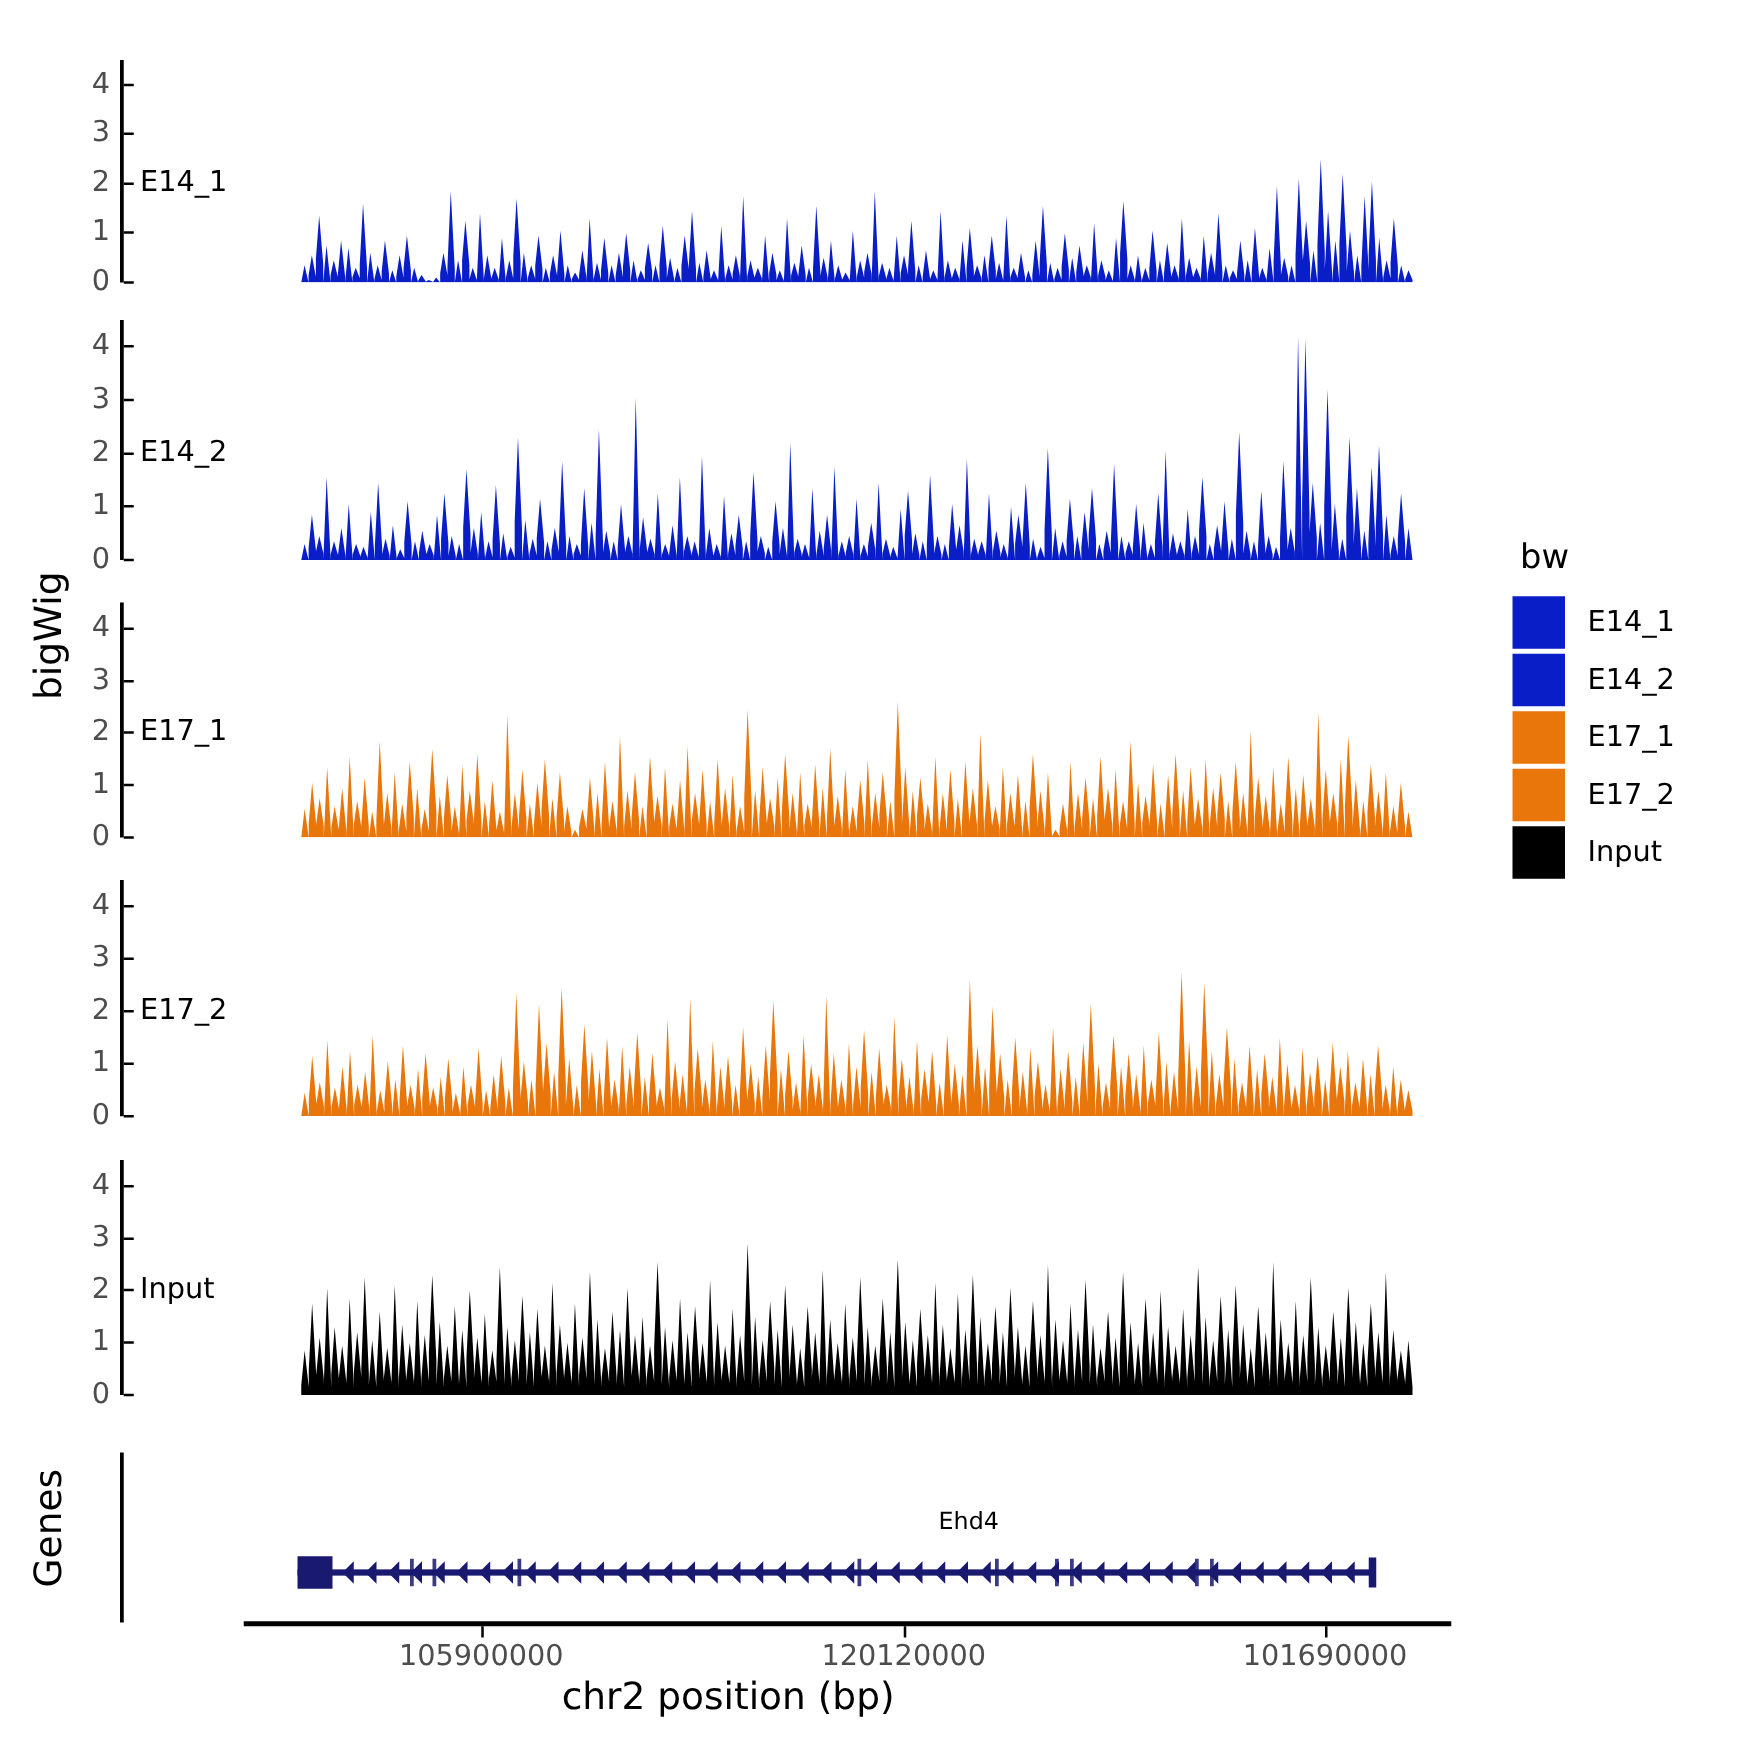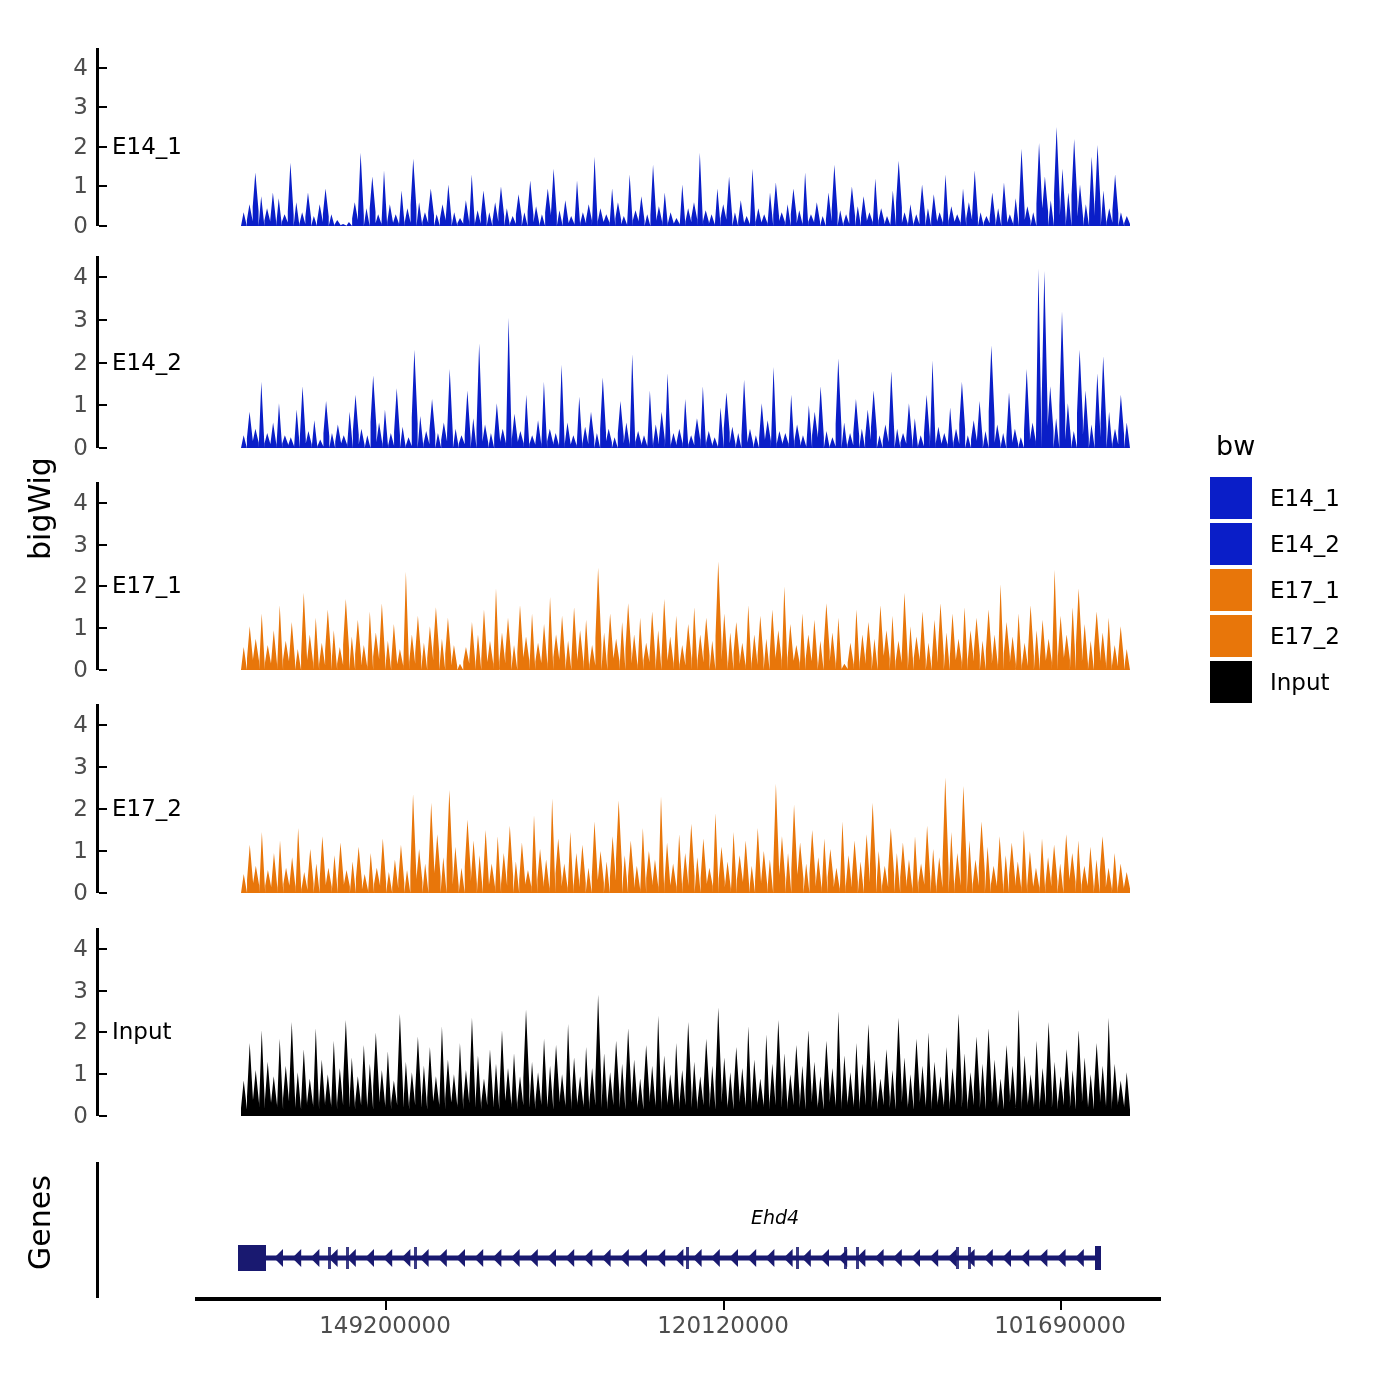--- a/index.html
+++ b/index.html
@@ -33,20 +33,21 @@
   .legend-swatch{width:42px;height:42px;flex:none;}
   .legend-label{margin-left:18px;color:#000;font-size:23px;white-space:nowrap;}
 </style>
 </head>
 <body>
 
 <div id="root">
 
   <div class="axis-title" id="ylab-bigwig">bigWig</div>
   <div class="axis-title" id="ylab-genes">Genes</div>
+  <div class="axis-title" id="xlab">chr2 position (bp)</div>
 
   <div id="panels">
       <div class="panel" style="top: 48px; height: 178px;">
         <div class="axis-line"></div>
         <div class="tick" style="top: 177px;"></div>
         <div class="ticklab" style="left: -54px; top: 166px;">0</div>
         <div class="tick" style="top: 137.444px;"></div>
         <div class="ticklab" style="left: -54px; top: 126.444px;">1</div>
         <div class="tick" style="top: 97.8889px;"></div>
         <div class="ticklab" style="left: -54px; top: 86.8889px;">2</div>
@@ -135,30 +136,30 @@
           <svg class="wigsvg" viewBox="0 0 1037 188" preserveAspectRatio="none">
             <path d="M 142 188 L 142.00 179.98 L 144.70 152.49 L 148.01 181.58 L 148.01 168.41 L 150.71 114.89 L 154.01 172.32 L 154.01 171.64 L 156.72 142.04 L 160.02 174.91 L 160.02 179.98 L 162.72 102.36 L 166.03 181.58 L 166.03 171.05 L 168.73 133.69 L 172.03 174.44 L 172.03 174.63 L 174.74 148.31 L 178.04 177.30 L 178.04 179.98 L 180.74 110.71 L 184.05 181.58 L 184.05 170.15 L 186.75 137.87 L 190.05 173.72 L 190.05 166.94 L 192.76 94.00 L 196.06 171.16 L 196.06 179.98 L 198.76 144.13 L 202.07 181.58 L 202.07 174.63 L 204.77 121.16 L 208.07 177.30 L 208.07 174.63 L 210.78 150.40 L 214.08 177.30 L 214.08 179.98 L 216.78 100.27 L 220.09 181.58 L 220.09 174.63 L 222.79 131.60 L 226.09 177.30 L 226.09 174.63 L 228.80 146.22 L 232.10 177.30 L 232.10 179.98 L 234.80 112.80 L 238.11 181.58 L 238.11 174.63 L 240.81 139.96 L 244.11 177.30 L 244.11 153.79 L 246.82 91.91 L 250.12 160.63 L 250.12 179.98 L 252.82 129.51 L 256.13 181.58 L 256.13 174.63 L 258.83 148.31 L 262.14 177.30 L 262.14 174.63 L 264.84 116.98 L 268.14 177.30 L 268.14 179.98 L 270.84 135.78 L 274.15 181.58 L 274.15 158.25 L 276.85 104.44 L 280.16 164.20 L 280.16 174.63 L 282.86 142.04 L 286.16 177.30 L 286.16 179.98 L 288.87 123.24 L 292.17 181.58 L 292.17 174.63 L 294.87 152.49 L 298.18 177.30 L 298.18 160.57 L 300.88 85.64 L 304.18 166.05 L 304.18 179.98 L 306.89 133.69 L 310.19 181.58 L 310.19 174.63 L 312.89 144.13 L 316.20 177.30 L 316.20 163.23 L 318.90 108.62 L 322.20 168.19 L 322.20 179.98 L 324.91 137.87 L 328.21 181.58 L 328.21 169.53 L 330.91 119.07 L 334.22 173.22 L 334.22 173.87 L 336.92 148.31 L 340.22 176.70 L 340.22 179.98 L 342.93 98.18 L 346.23 181.58 L 346.23 170.40 L 348.93 131.60 L 352.24 173.92 L 352.24 174.63 L 354.94 146.22 L 358.24 177.30 L 358.24 179.98 L 360.95 114.89 L 364.25 181.58 L 364.25 171.64 L 366.95 142.04 L 370.26 174.91 L 370.26 166.01 L 372.96 89.82 L 376.26 170.41 L 376.26 179.98 L 378.97 127.42 L 382.27 181.58 L 382.27 174.63 L 384.97 150.40 L 388.28 177.30 L 388.28 170.09 L 390.98 121.16 L 394.28 173.67 L 394.28 179.98 L 396.99 135.78 L 400.29 181.58 L 400.29 168.82 L 402.99 102.36 L 406.30 172.65 L 406.30 173.01 L 409.00 139.96 L 412.30 176.01 L 412.30 179.98 L 415.01 125.33 L 418.31 181.58 L 418.31 174.63 L 421.01 148.31 L 424.32 177.30 L 424.32 150.07 L 427.02 81.47 L 430.32 157.66 L 430.32 179.98 L 433.03 133.69 L 436.33 181.58 L 436.33 174.31 L 439.03 144.13 L 442.34 177.05 L 442.34 174.09 L 445.04 110.71 L 448.34 176.87 L 448.34 179.98 L 451.05 137.87 L 454.35 181.58 L 454.35 162.72 L 457.05 116.98 L 460.36 167.77 L 460.36 174.63 L 463.06 146.22 L 466.36 177.30 L 466.36 179.98 L 469.07 96.09 L 472.37 181.58 L 472.37 174.63 L 475.07 129.51 L 478.38 177.30 L 478.38 174.63 L 481.08 148.31 L 484.39 177.30 L 484.39 179.98 L 487.09 119.07 L 490.39 181.58 L 490.39 174.63 L 493.09 139.96 L 496.40 177.30 L 496.40 150.20 L 499.10 66.84 L 502.41 157.76 L 502.41 179.98 L 505.11 125.33 L 508.41 181.58 L 508.41 174.63 L 511.12 144.13 L 514.42 177.30 L 514.42 161.23 L 517.12 112.80 L 520.43 166.58 L 520.43 179.98 L 523.13 135.78 L 526.43 181.58 L 526.43 160.63 L 529.14 100.27 L 532.44 166.10 L 532.44 174.63 L 535.14 131.60 L 538.45 177.30 L 538.45 179.98 L 541.15 150.40 L 544.45 181.58 L 544.45 162.72 L 547.16 116.98 L 550.46 167.77 L 550.46 174.63 L 553.16 137.87 L 556.47 177.30 L 556.47 179.98 L 559.17 87.73 L 562.47 181.58 L 562.47 174.63 L 565.18 127.42 L 568.48 177.30 L 568.48 174.63 L 571.18 146.22 L 574.49 177.30 L 574.49 179.98 L 577.19 114.89 L 580.49 181.58 L 580.49 174.63 L 583.20 142.04 L 586.50 177.30 L 586.50 158.67 L 589.20 94.00 L 592.51 164.54 L 592.51 179.98 L 595.21 133.69 L 598.51 181.58 L 598.51 174.63 L 601.22 148.31 L 604.52 177.30 L 604.52 160.49 L 607.22 110.71 L 610.53 165.99 L 610.53 179.98 L 613.23 137.87 L 616.53 181.58 L 616.53 154.11 L 619.24 79.38 L 622.54 160.89 L 622.54 174.63 L 625.24 129.51 L 628.55 177.30 L 628.55 179.98 L 631.25 144.13 L 634.55 181.58 L 634.55 163.46 L 637.26 119.07 L 640.56 168.37 L 640.56 174.63 L 643.26 139.96 L 646.57 177.30 L 646.57 179.98 L 649.27 98.18 L 652.57 181.58 L 652.57 174.63 L 655.28 131.60 L 658.58 177.30 L 658.58 174.63 L 661.28 150.40 L 664.59 177.30 L 664.59 179.98 L 667.29 106.53 L 670.59 181.58 L 670.59 174.63 L 673.30 135.78 L 676.60 177.30 L 676.60 158.02 L 679.30 91.91 L 682.61 164.02 L 682.61 179.98 L 685.31 125.33 L 688.61 181.58 L 688.61 174.63 L 691.32 146.22 L 694.62 177.30 L 694.62 162.72 L 697.32 116.98 L 700.63 167.77 L 700.63 179.98 L 703.33 137.87 L 706.64 181.58 L 706.64 161.28 L 709.34 102.36 L 712.64 166.62 L 712.64 174.63 L 715.34 133.69 L 718.65 177.30 L 718.65 179.98 L 721.35 148.31 L 724.66 181.58 L 724.66 161.23 L 727.36 112.80 L 730.66 166.58 L 730.66 174.63 L 733.37 139.96 L 736.67 177.30 L 736.67 179.98 L 739.37 83.56 L 742.68 181.58 L 742.68 174.63 L 745.38 127.42 L 748.68 177.30 L 748.68 174.63 L 751.39 144.13 L 754.69 177.30 L 754.69 179.98 L 757.39 114.89 L 760.70 181.58 L 760.70 174.63 L 763.40 135.78 L 766.70 177.30 L 766.70 159.32 L 769.41 96.09 L 772.71 165.06 L 772.71 179.98 L 775.41 131.60 L 778.72 181.58 L 778.72 174.63 L 781.42 150.40 L 784.72 177.30 L 784.72 164.20 L 787.43 121.16 L 790.73 168.96 L 790.73 179.98 L 793.43 142.04 L 796.74 181.58 L 796.74 157.37 L 799.44 89.82 L 802.74 163.49 L 802.74 174.63 L 805.45 129.51 L 808.75 177.30 L 808.75 179.98 L 811.45 146.22 L 814.76 181.58 L 814.76 160.49 L 817.46 110.71 L 820.76 165.99 L 820.76 174.63 L 823.47 137.87 L 826.77 177.30 L 826.77 179.98 L 829.47 104.44 L 832.78 181.58 L 832.78 174.63 L 835.48 133.69 L 838.78 177.30 L 838.78 174.63 L 841.49 148.31 L 844.79 177.30 L 844.79 179.98 L 847.49 119.07 L 850.80 181.58 L 850.80 174.63 L 853.50 139.96 L 856.80 177.30 L 856.80 156.07 L 859.51 85.64 L 862.81 162.45 L 862.81 179.98 L 865.51 125.33 L 868.82 181.58 L 868.82 174.63 L 871.52 144.13 L 874.82 177.30 L 874.82 159.74 L 877.53 108.62 L 880.83 165.39 L 880.83 179.98 L 883.53 135.78 L 886.84 181.58 L 886.84 160.63 L 889.54 100.27 L 892.84 166.10 L 892.84 174.63 L 895.55 131.60 L 898.85 177.30 L 898.85 179.98 L 901.55 150.40 L 904.86 181.58 L 904.86 162.72 L 907.56 116.98 L 910.86 167.77 L 910.86 174.63 L 913.57 137.87 L 916.87 177.30 L 916.87 179.98 L 919.57 81.47 L 922.88 181.58 L 922.88 174.63 L 925.58 127.42 L 928.89 177.30 L 928.89 174.63 L 931.59 146.22 L 934.89 177.30 L 934.89 179.98 L 937.59 112.80 L 940.90 181.58 L 940.90 174.63 L 943.60 139.96 L 946.91 177.30 L 946.91 158.67 L 949.61 94.00 L 952.91 164.54 L 952.91 179.98 L 955.62 133.69 L 958.92 181.58 L 958.92 174.63 L 961.62 148.31 L 964.93 177.30 L 964.93 164.20 L 967.63 121.16 L 970.93 168.96 L 970.93 179.98 L 973.64 142.04 L 976.94 181.58 L 976.94 161.28 L 979.64 102.36 L 982.95 166.62 L 982.95 174.63 L 985.65 129.51 L 988.95 177.30 L 988.95 179.98 L 991.66 146.22 L 994.96 181.58 L 994.96 161.97 L 997.66 114.89 L 1000.97 167.18 L 1000.97 174.63 L 1003.67 137.87 L 1006.97 177.30 L 1006.97 179.98 L 1009.68 89.82 L 1012.98 181.58 L 1012.98 174.63 L 1015.68 135.78 L 1018.99 177.30 L 1018.99 174.63 L 1021.69 152.49 L 1024.99 177.30 L 1024.99 179.98 L 1027.70 144.13 L 1031.00 181.58 L 1031 188 Z" fill="#000000" stroke="none"></path>
           </svg>
         </div>
       </div>
     </div>
 
   <div id="xaxis-line"></div>
   <div id="xticks">
       <div class="xtick" style="left: 385px;"></div>
-      <div class="xticklab" style="left: 385px;">149200000</div>
+      <div class="xticklab" style="left: 385px;">105900000</div>
       <div class="xtick" style="left: 723px;"></div>
       <div class="xticklab" style="left: 723px;">120120000</div>
       <div class="xtick" style="left: 1060px;"></div>
       <div class="xticklab" style="left: 1060px;">101690000</div>
     </div>
 
   <div id="genes-panel">
     <div id="genes-axis"></div>
-    <div id="gene-label" style="left: 654.89px; top: 44px; font-style: italic;">Ehd4</div>
+    <div id="gene-label" style="left: 654.89px; top: 44px;">Ehd4</div>
     <svg id="gene-svg" width="1040" height="136">
         <rect x="142" y="93.5" width="862" height="5" fill="#191970"></rect>
         <rect x="142" y="83" width="28" height="26" fill="#191970"></rect>
         <rect x="232" y="85" width="3" height="22" fill="#191970" opacity="0.85"></rect>
         <rect x="250" y="85" width="3" height="22" fill="#191970" opacity="0.85"></rect>
         <rect x="318" y="85" width="3" height="22" fill="#191970" opacity="0.85"></rect>
         <rect x="590" y="85" width="3" height="22" fill="#191970" opacity="0.85"></rect>
         <rect x="700" y="85" width="3" height="22" fill="#191970" opacity="0.85"></rect>
         <rect x="748" y="85" width="3" height="22" fill="#191970" opacity="0.85"></rect>
         <rect x="760" y="85" width="3" height="22" fill="#191970" opacity="0.85"></rect>

